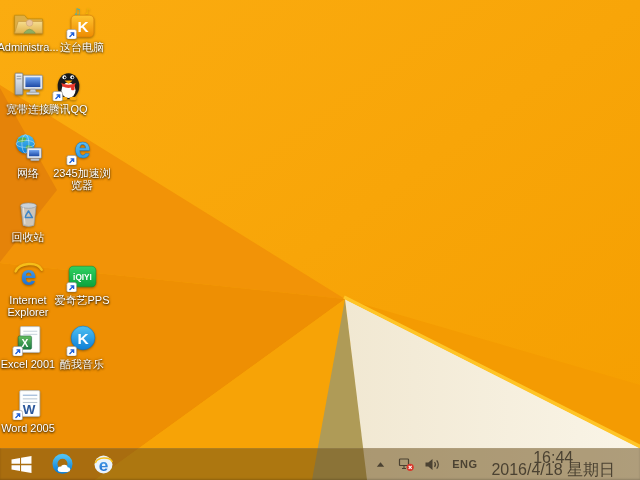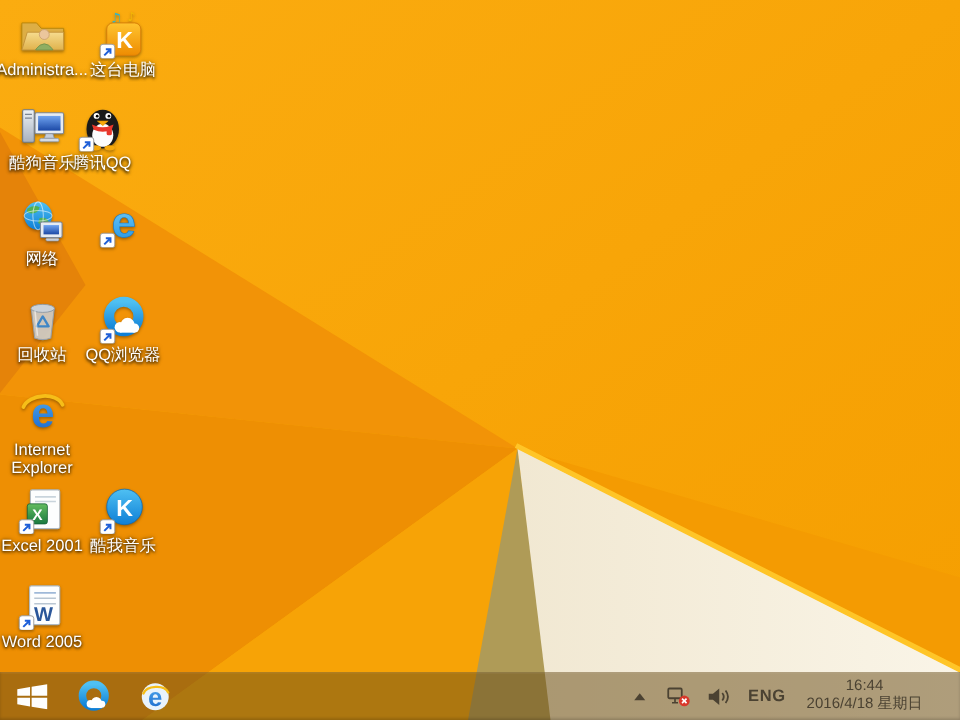--- a/index.html
+++ b/index.html
@@ -20,21 +20,21 @@
   
   .taskbar{position:absolute;left:0;right:0;bottom:0;height:32px;
            background:rgba(108,79,26,.53);
            box-shadow:inset 0 1px 0 rgba(255,255,255,.07), inset 0 -1px 2px rgba(0,0,0,.18);
            display:flex;justify-content:space-between;align-items:center;}
   .tb-left{display:flex;align-items:center;gap:15px;padding-left:8px;height:100%;}
   .tb-btn{width:26px;height:28px;display:flex;align-items:center;justify-content:center;}
   .tb-right{display:flex;align-items:center;gap:8px;padding-right:22px;height:100%;}
   .tray-btn{display:flex;align-items:center;justify-content:center;width:18px;height:28px;}
   .lang{font-size:11px;color:#4b4232;font-weight:bold;letter-spacing:.4px;padding:0 3px;}
-  .clock{font-size:10px;line-height:12px;color:#4b4232;text-align:center;padding:0 3px;}
+  .clock{font-size:16px;line-height:12px;color:#4b4232;text-align:center;padding:0 3px;}
 </style>
 </head>
 <body>
 
 <div class="stage">
 
   <svg width="0" height="0" style="position:absolute" aria-hidden="true">
     <defs>
       <linearGradient id="gScreen" x1="0" y1="0" x2="0" y2="1">
         <stop offset="0" stop-color="#6FA3F0"></stop>
@@ -110,21 +110,21 @@
   <div class="dicon" style="left:-3px;top:68px">
     <svg class="ig" viewBox="0 0 32 32">
       <rect x="3" y="5" width="7.5" height="21" rx=".8" fill="url(#gSilver)" stroke="#6E7886" stroke-width=".7"></rect>
       <line x1="4.5" y1="8" x2="9" y2="8" stroke="#7C8694" stroke-width=".8"></line>
       <line x1="4.5" y1="10.5" x2="9" y2="10.5" stroke="#7C8694" stroke-width=".8"></line>
       <rect x="11" y="7" width="18.5" height="13.5" rx="1" fill="#E6EBF2" stroke="#7C8694" stroke-width=".7"></rect>
       <rect x="13" y="9" width="14.5" height="9.5" fill="url(#gScreen)"></rect>
       <path d="M18 20.5 h4.5 l1 3 h-6.5 z" fill="#C6CEDA" stroke="#8B95A3" stroke-width=".5"></path>
       <rect x="14" y="23.5" width="12.5" height="2.2" rx="1" fill="#D4DBE4" stroke="#8B95A3" stroke-width=".5"></rect>
     </svg>
-    <div class="ilabel">酷狗音乐</div>
+    <div class="ilabel">宽带连接</div>
   </div>
 
   <div class="dicon" style="left:-3px;top:132px">
     <svg class="ig" viewBox="0 0 32 32">
       <circle cx="13" cy="11.5" r="9" fill="url(#gBlue)"></circle>
       <path d="M6 7 q4 -3 8 -1 q-1 4 -5 4 q-4 0 -3 -3 z" fill="#53B14D" opacity=".95"></path>
       <path d="M14 13 q5 -1 6 3 q-4 3 -7 0 z" fill="#53B14D" opacity=".95"></path>
       <ellipse cx="13" cy="11.5" rx="9" ry="3.4" fill="none" stroke="rgba(255,255,255,.55)" stroke-width=".7"></ellipse>
       <ellipse cx="13" cy="11.5" rx="3.4" ry="9" fill="none" stroke="rgba(255,255,255,.55)" stroke-width=".7"></ellipse>
       <rect x="14.5" y="15.5" width="14" height="10" rx="1" fill="#E6EBF2" stroke="#7C8694" stroke-width=".7"></rect>
@@ -218,39 +218,35 @@
   </div>
 
   <div class="dicon" style="left:51px;top:132px">
     <svg class="ig" viewBox="0 0 32 32">
       <text x="16" y="25" text-anchor="middle" font-size="28" font-weight="bold" fill="url(#g2345)" stroke="#1678C8" stroke-width=".4">e</text>
       <g>
         <rect x="0.8" y="22.8" width="9.4" height="9.4" rx="1.8" fill="#fff" stroke="#9A9A9A" stroke-width=".6"></rect>
         <path d="M3.4 30 L7.4 26 M4.4 26 h3 v3" fill="none" stroke="#1E5FD8" stroke-width="1.3"></path>
       </g>
     </svg>
-  </div>
-
-  <div class="dicon" style="left:51px;top:196px">
-    <svg class="ig" viewBox="0 0 32 32">
-      <circle cx="16" cy="14.5" r="9.5" fill="none" stroke="url(#gBlue)" stroke-width="6.5"></circle>
-      <g fill="#fff">
-        <circle cx="13.5" cy="21.5" r="3.4"></circle>
-        <circle cx="18.5" cy="20" r="4.6"></circle>
-        <circle cx="23" cy="22" r="3"></circle>
-        <rect x="13.5" y="21" width="9.5" height="4"></rect>
-      </g>
-      <g>
-        <rect x="0.8" y="22.8" width="9.4" height="9.4" rx="1.8" fill="#fff" stroke="#9A9A9A" stroke-width=".6"></rect>
-        <path d="M3.4 30 L7.4 26 M4.4 26 h3 v3" fill="none" stroke="#1E5FD8" stroke-width="1.3"></path>
-      </g>
-    </svg>
-    <div class="ilabel">QQ浏览器</div>
-  </div>
-
+    <div class="ilabel">2345加速浏览器</div>
+  </div>
+
+
+  <div class="dicon" style="left:51px;top:259px">
+    <svg class="ig" viewBox="0 0 32 32">
+      <rect x="3" y="7" width="26" height="20" rx="4" fill="url(#gGreen)" stroke="#0B8A33" stroke-width=".5"></rect>
+      <text x="16" y="20.5" text-anchor="middle" font-size="8" font-weight="bold" fill="#fff">iQIYI</text>
+      <g>
+        <rect x="0.8" y="22.8" width="9.4" height="9.4" rx="1.8" fill="#fff" stroke="#9A9A9A" stroke-width=".6"></rect>
+        <path d="M3.4 30 L7.4 26 M4.4 26 h3 v3" fill="none" stroke="#1E5FD8" stroke-width="1.3"></path>
+      </g>
+    </svg>
+    <div class="ilabel">爱奇艺PPS</div>
+  </div>
 
   <div class="dicon" style="left:51px;top:323px">
     <svg class="ig" viewBox="0 0 32 32">
       <circle cx="16.5" cy="14.5" r="11.5" fill="url(#gBlue)" stroke="#0B6BB8" stroke-width=".5"></circle>
       <text x="16.5" y="20.5" text-anchor="middle" font-size="15" font-weight="bold" fill="#fff">K</text>
       <g>
         <rect x="0.8" y="22.8" width="9.4" height="9.4" rx="1.8" fill="#fff" stroke="#9A9A9A" stroke-width=".6"></rect>
         <path d="M3.4 30 L7.4 26 M4.4 26 h3 v3" fill="none" stroke="#1E5FD8" stroke-width="1.3"></path>
       </g>
     </svg>

